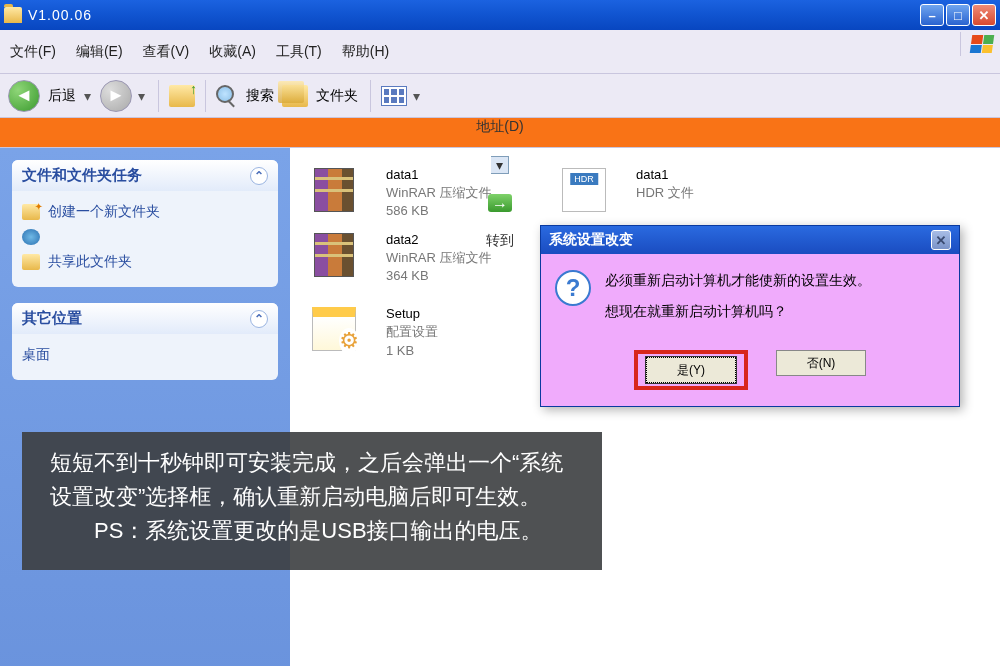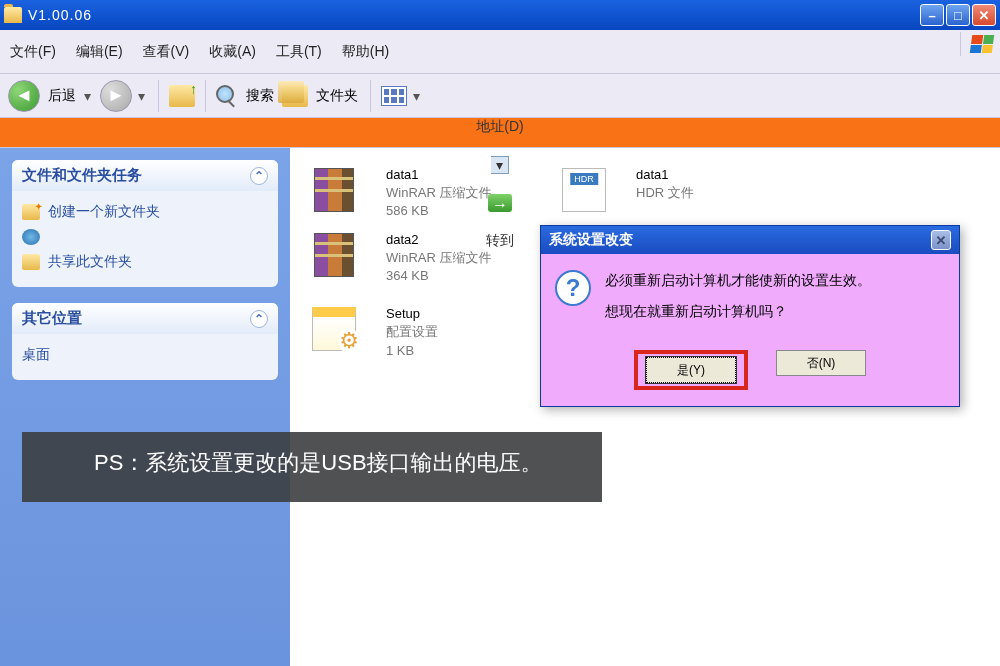--- a/index.html
+++ b/index.html
@@ -391,14 +391,15 @@
   </div>
   <div class="dbtns">
     <div class="redbox">
       <div class="dbtn yes">是(Y)</div>
     </div>
     <div class="dbtn">否(N)</div>
   </div>
 </div>
 
 <div class="overlay">
+  <p>短短不到十秒钟即可安装完成，之后会弹出一个“系统设置改变”选择框，确认重新启动电脑后即可生效。</p>
   <p class="p2">PS：系统设置更改的是USB接口输出的电压。</p>
 </div>
 
 </body></html>

